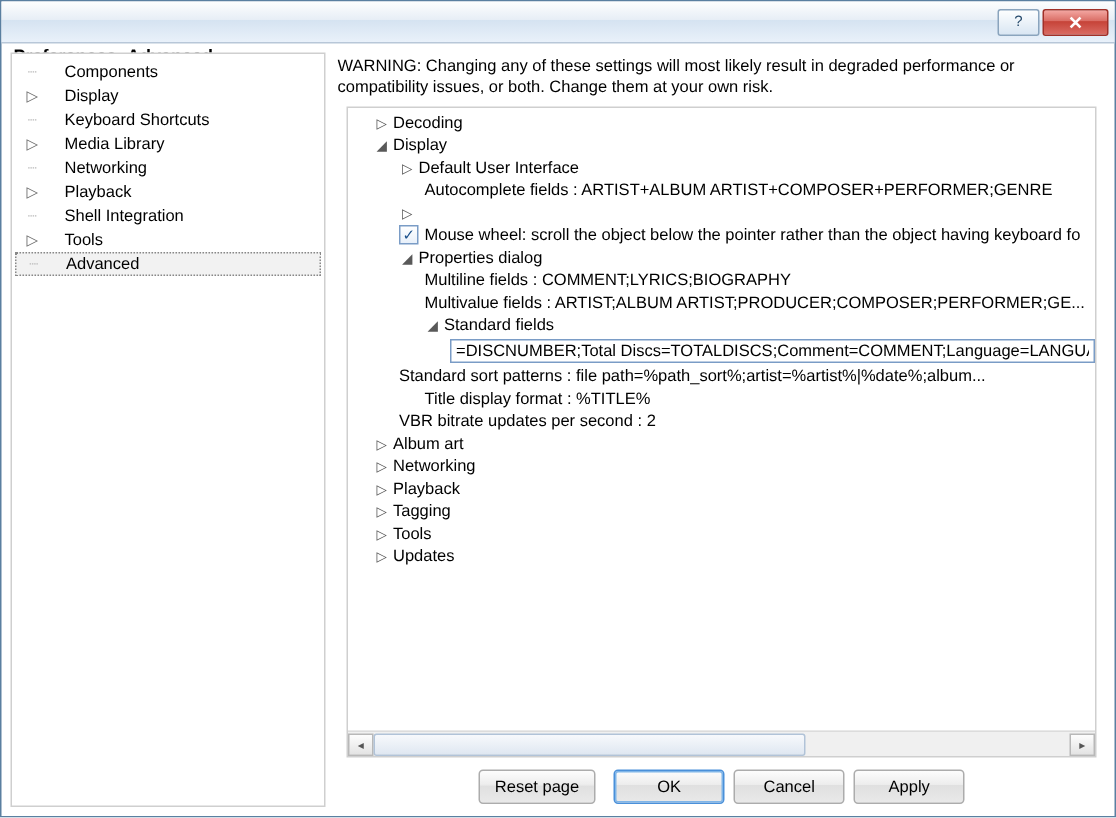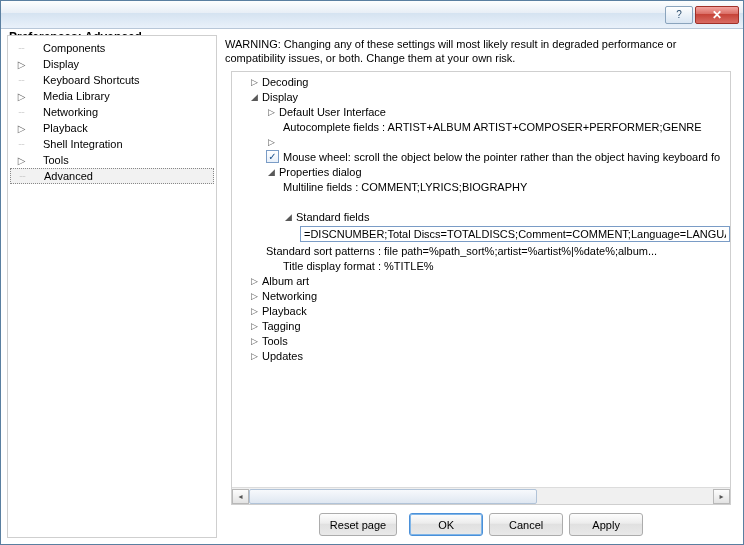--- a/index.html
+++ b/index.html
@@ -135,20 +135,21 @@
           <div class="tr-row">
               <span class="tr-ind"></span>
               <span class="tr-ind"></span>
               <span class="tr-ind"></span>
               <span>Multiline fields : COMMENT;LYRICS;BIOGRAPHY</span>
             </div>
           <div class="tr-row">
               <span class="tr-ind"></span>
               <span class="tr-ind"></span>
               <span class="tr-ind"></span>
+              <span>Multivalue fields : ARTIST;ALBUM ARTIST;PRODUCER;COMPOSER;PERFORMER;GE...</span>
             </div>
           <div class="tr-row">
               <span class="tr-ind"></span>
               <span class="tr-ind"></span>
               <span class="tr-ind"></span>
               <span class="tr-exp">◢</span>
               <span>Standard fields</span>
             </div>
           <div class="tr-row" style="height:19px">
               <span class="tr-ind"></span>
@@ -160,20 +161,25 @@
           <div class="tr-row">
               <span class="tr-ind"></span>
               <span class="tr-ind"></span>
               <span>Standard sort patterns : file path=%path_sort%;artist=%artist%|%date%;album...</span>
             </div>
           <div class="tr-row">
               <span class="tr-ind"></span>
               <span class="tr-ind"></span>
               <span class="tr-ind"></span>
               <span>Title display format : %TITLE%</span>
+            </div>
+          <div class="tr-row">
+              <span class="tr-ind"></span>
+              <span class="tr-ind"></span>
+              <span>VBR bitrate updates per second : 2</span>
             </div>
           <div class="tr-row">
               <span class="tr-ind"></span>
               <span class="tr-exp">▷</span>
               <span>Album art</span>
             </div>
           <div class="tr-row">
               <span class="tr-ind"></span>
               <span class="tr-exp">▷</span>
               <span>Networking</span>

